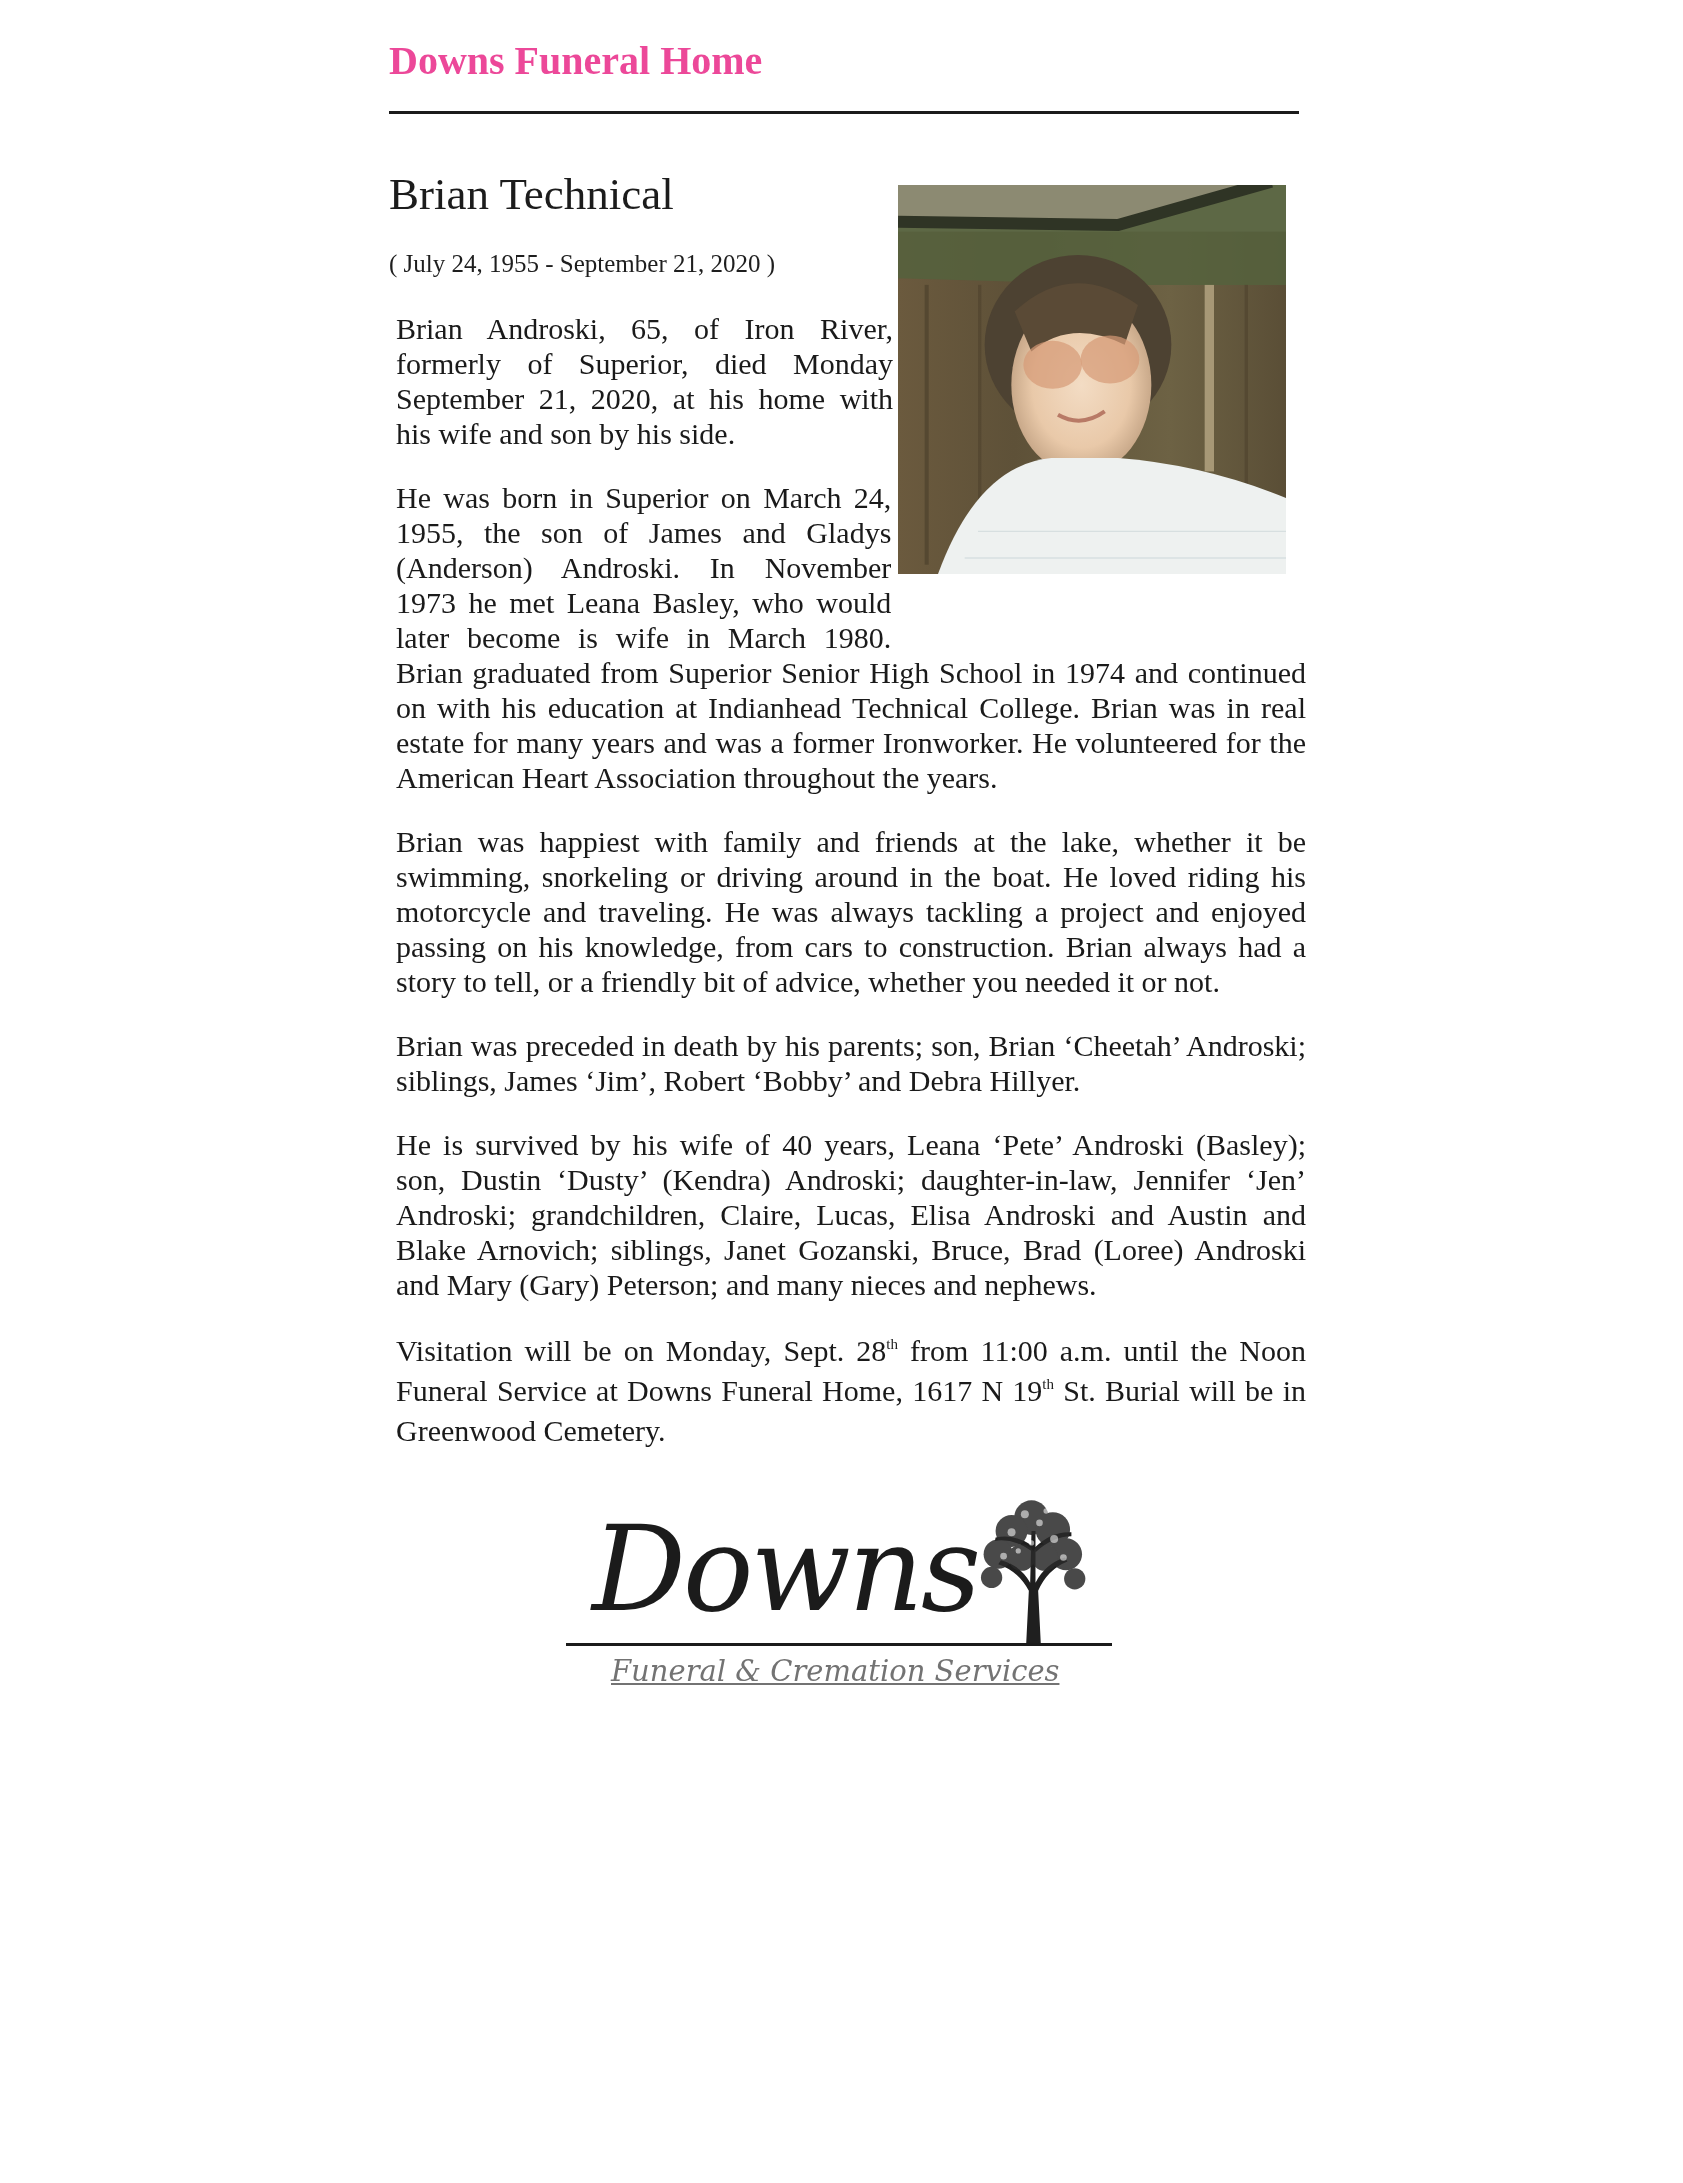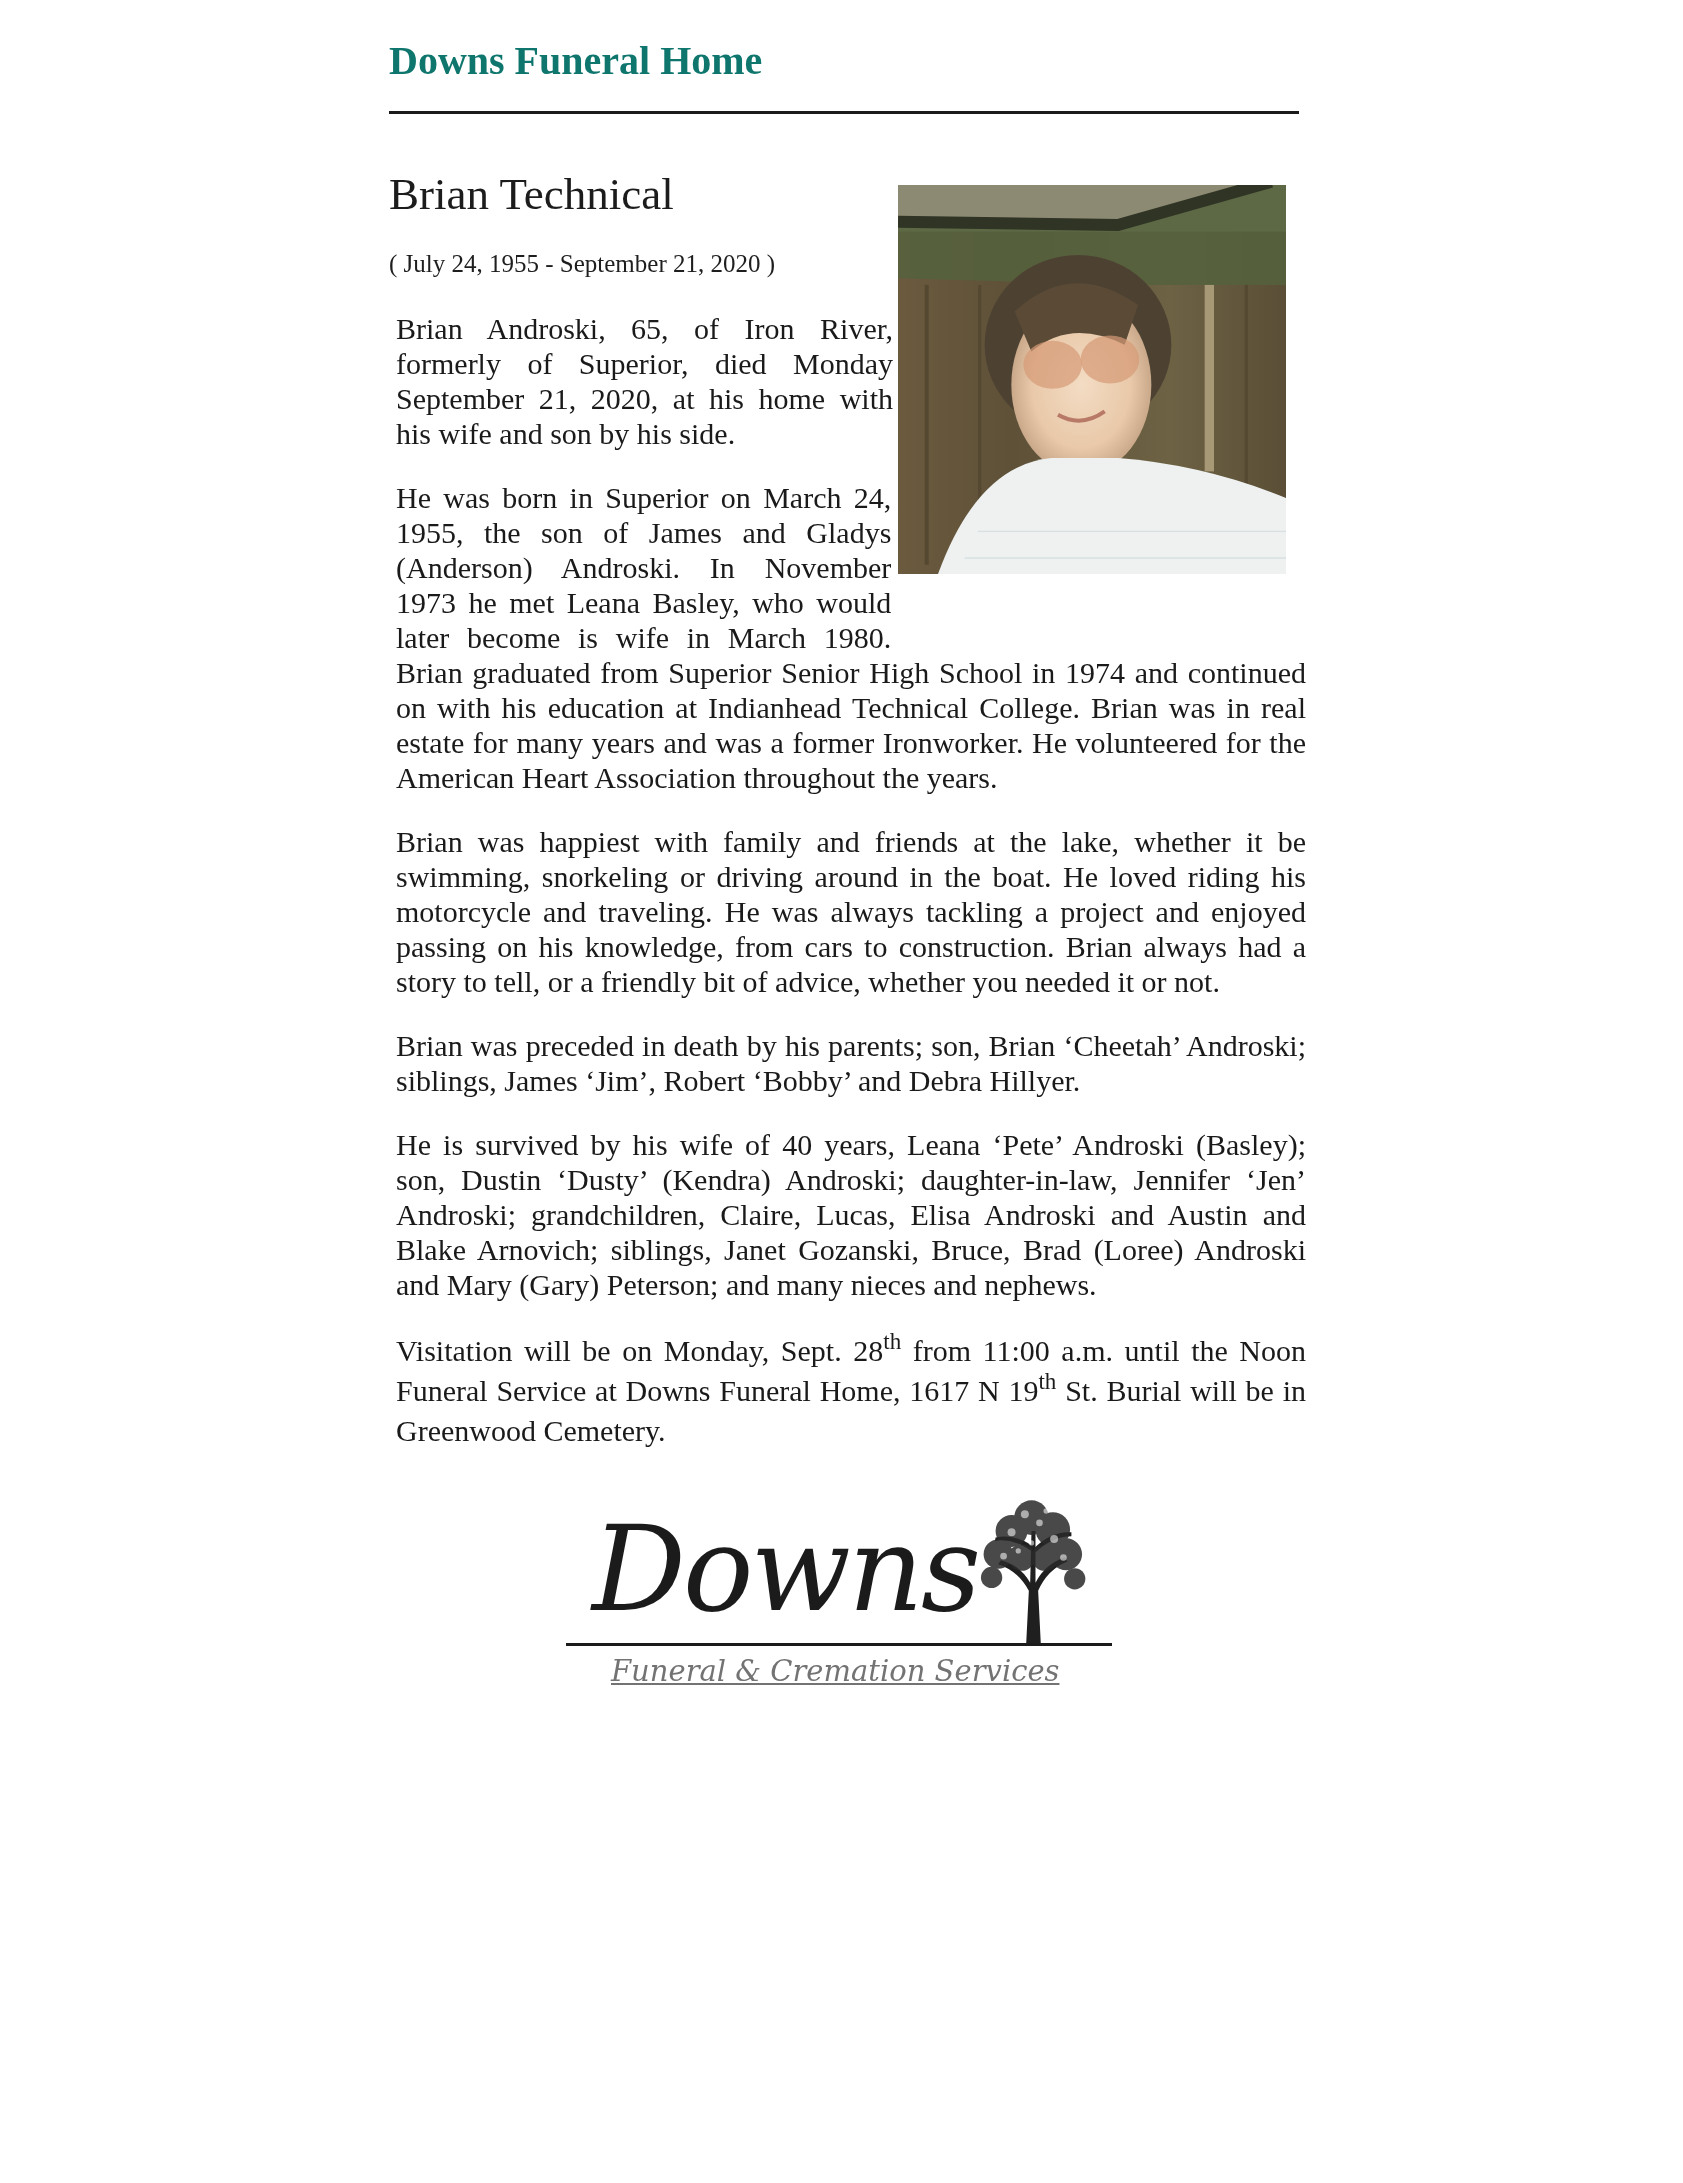--- a/index.html
+++ b/index.html
@@ -5,21 +5,21 @@
   html, body { margin: 0; padding: 0; }
   body {
     width: 1683px; height: 2183px; background: #ffffff;
     position: relative; overflow: hidden;
     font-family: "Liberation Serif", "DejaVu Serif", serif;
     color: #1a1a1a;
   }
   .page-header-title {
     position: absolute; left: 389px; top: 37px;
     font-size: 40px; font-weight: bold; letter-spacing: 0px;
-    line-height: 47px; color: #0f766e;
+    line-height: 47px; color: #ec4899;
   }
   .header-rule {
     position: absolute; left: 389px; top: 111px; width: 910px; height: 2.7px;
     background: #1b1b1b;
   }
   .name {
     position: absolute; left: 389px; top: 168px;
     font-size: 45px; line-height: 53px; color: #1c1c1c;
   }
   .dates {
@@ -35,21 +35,21 @@
   .photo svg { display: block; width: 100%; height: 100%; }
   .body-text {
     position: absolute; left: 396px; top: 311px; width: 910px;
     font-size: 30px; line-height: 35px; color: #1a1a1a;
     text-align: justify;
   }
   .body-text p { margin: 0 0 29px 0; }
   .float-spacer {
     float: right; width: 400px; height: 293px; margin: -125px 0 0 14.7px;
   }
-  sup { font-size: 23px; line-height: 0; vertical-align: 12px; margin-top: 43px; }
+  sup { font-size: 15px; line-height: 0; vertical-align: 12px; margin-top: 43px; }
   .logo {
     position: absolute; left: 565px; top: 1486px; width: 553px; height: 213px;
   }
   .logo-word {
     position: absolute; left: 27px; top: 20px;
     font-family: "DejaVu Serif", serif; font-style: italic;
     font-size: 117px; line-height: 127px; color: #1b1b1b; letter-spacing: -2.7px;
   }
   .logo-tree { position: absolute; left: 400px; top: 5.3px; width: 133px; height: 153px; }
   .logo-rule {

